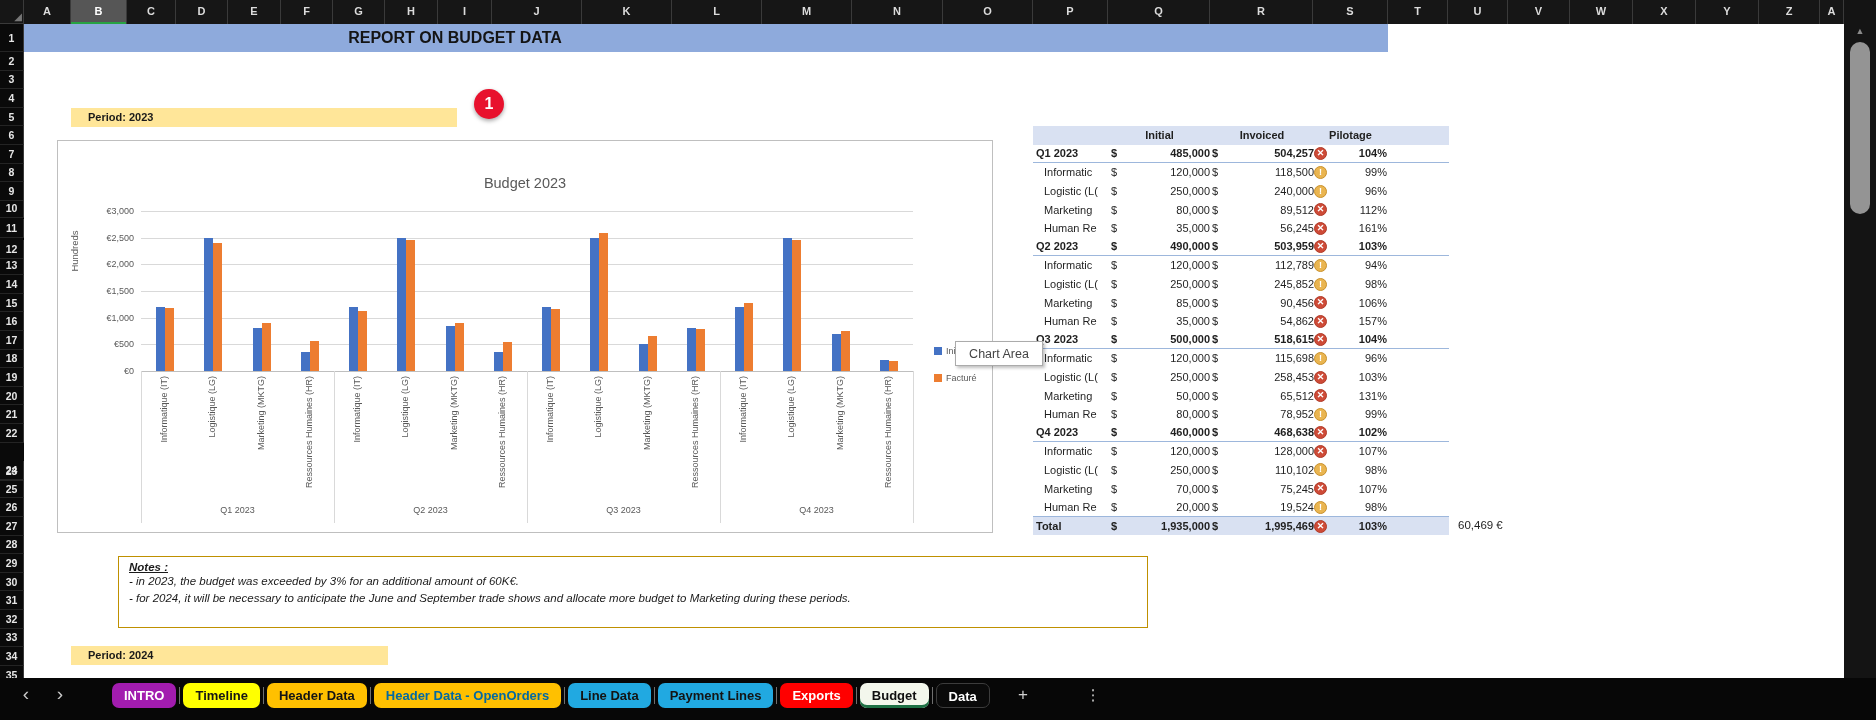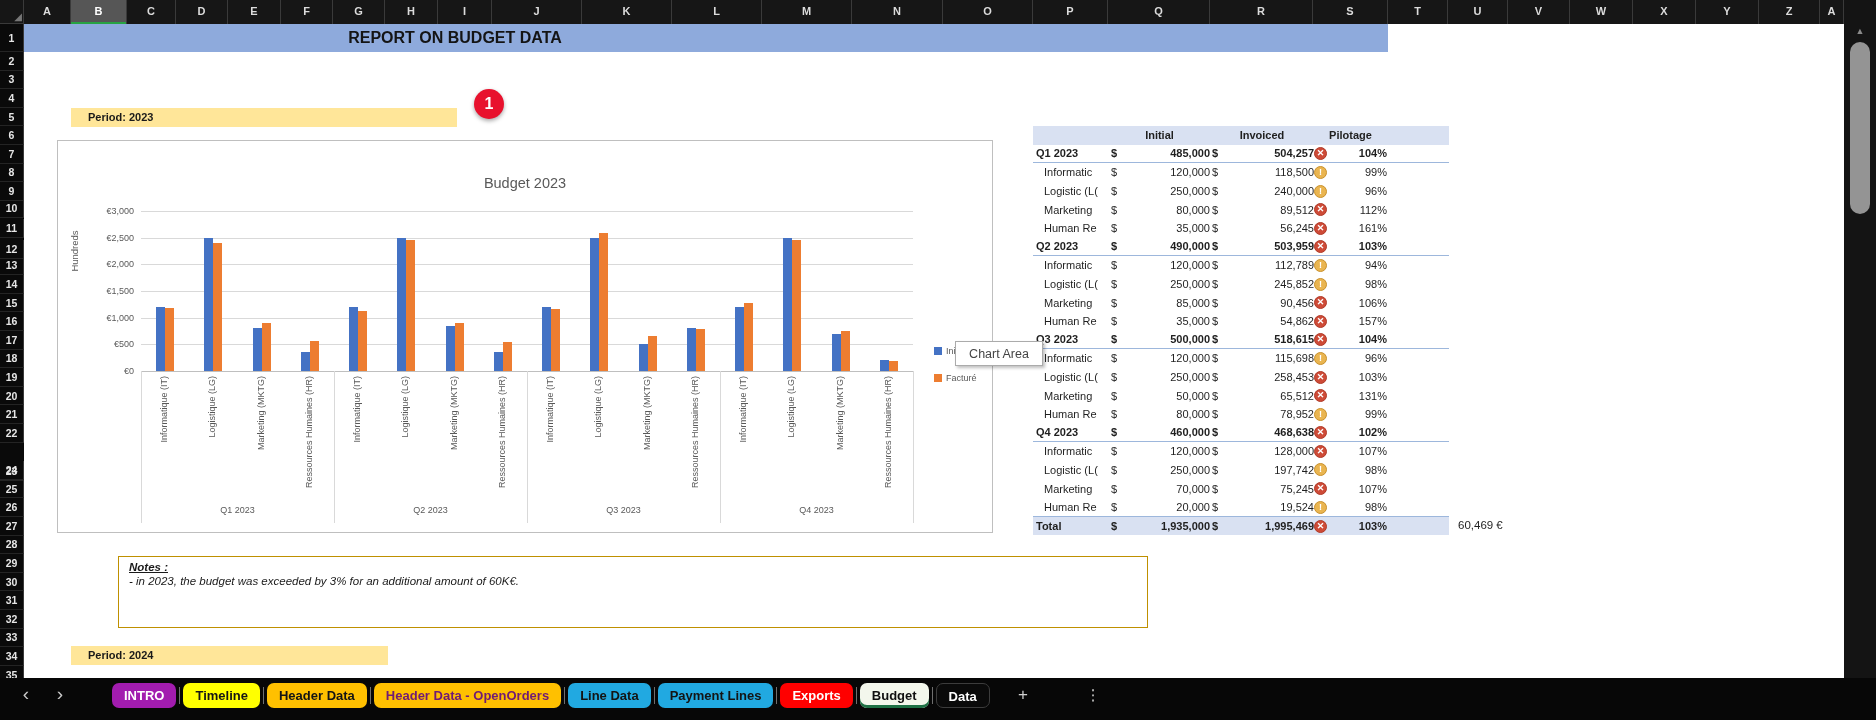--- a/index.html
+++ b/index.html
@@ -449,21 +449,21 @@
               <span class="sicon over">✕</span>
             </span>
             <span class="t-pct">107%</span>
             <span class=""></span>
           </div>
           <div class="trow dept">
             <span class="t-label">Logistic (L(</span>
             <span class="t-cur">$</span>
             <span class="t-num">250,000</span>
             <span class="t-cur">$</span>
-            <span class="t-num">197,742</span>
+            <span class="t-num">110,102</span>
             <span>
               <span class="sicon warn">!</span>
             </span>
             <span class="t-pct">98%</span>
             <span class=""></span>
           </div>
           <div class="trow dept">
             <span class="t-label">Marketing</span>
             <span class="t-cur">$</span>
             <span class="t-num">70,000</span>
@@ -499,41 +499,42 @@
             <span class="t-pct">103%</span>
             <span class=""></span>
           </div>
         </div>
     </div>
     <div class="total-extra">60,469 €</div>
 
     <div class="notes">
       <div class="notes-h">Notes :</div>
       <div class="notes-line">- in 2023, the budget was exceeded by 3% for an additional amount of 60K€.</div>
+      <div class="notes-line">- for 2024, it will be necessary to anticipate the June and September trade shows and allocate more budget to Marketing during these periods.</div>
     </div>
 
     <div class="hl" style="left: 47px; top: 622px; width: 317px; padding-left: 17px; background: rgb(255, 230, 153);">Period: 2024</div>
   </div>
 
   <div class="vscroll">
     <div class="up">▲</div>
     <div class="vthumb"></div>
   </div>
 
   <div class="bottombar">
     <div class="navarrow" style="left:16px;">‹</div>
     <div class="navarrow" style="left:50px;">›</div>
     <div class="tabs" id="tabs">
         <div class="tab" style="background: #a21caf; color: rgb(255, 255, 255);">INTRO</div>
         <div class="tabsep"></div>
         <div class="tab" style="background: rgb(255, 255, 0); color: rgb(20, 20, 20);">Timeline</div>
         <div class="tabsep"></div>
         <div class="tab" style="background: rgb(255, 192, 0); color: rgb(20, 20, 20);">Header Data</div>
         <div class="tabsep"></div>
-        <div class="tab" style="background: rgb(255, 192, 0); color: #701a75;">Header Data - OpenOrders</div>
+        <div class="tab" style="background: rgb(255, 192, 0); color: #0369a1;">Header Data - OpenOrders</div>
         <div class="tabsep"></div>
         <div class="tab" style="background: rgb(33, 169, 225); color: rgb(20, 20, 20);">Line Data</div>
         <div class="tabsep"></div>
         <div class="tab" style="background: rgb(33, 169, 225); color: rgb(20, 20, 20);">Payment Lines</div>
         <div class="tabsep"></div>
         <div class="tab" style="background: rgb(255, 0, 0); color: rgb(255, 255, 255);">Exports</div>
         <div class="tabsep"></div>
         <div class="tab active" style="background: rgb(243, 247, 236); color: rgb(16, 16, 16);">Budget</div>
         <div class="tabsep"></div>
         <div class="tab" style="background: rgb(10, 10, 10); color: rgb(255, 255, 255); border: 1px solid rgb(60, 60, 60);">Data</div>

